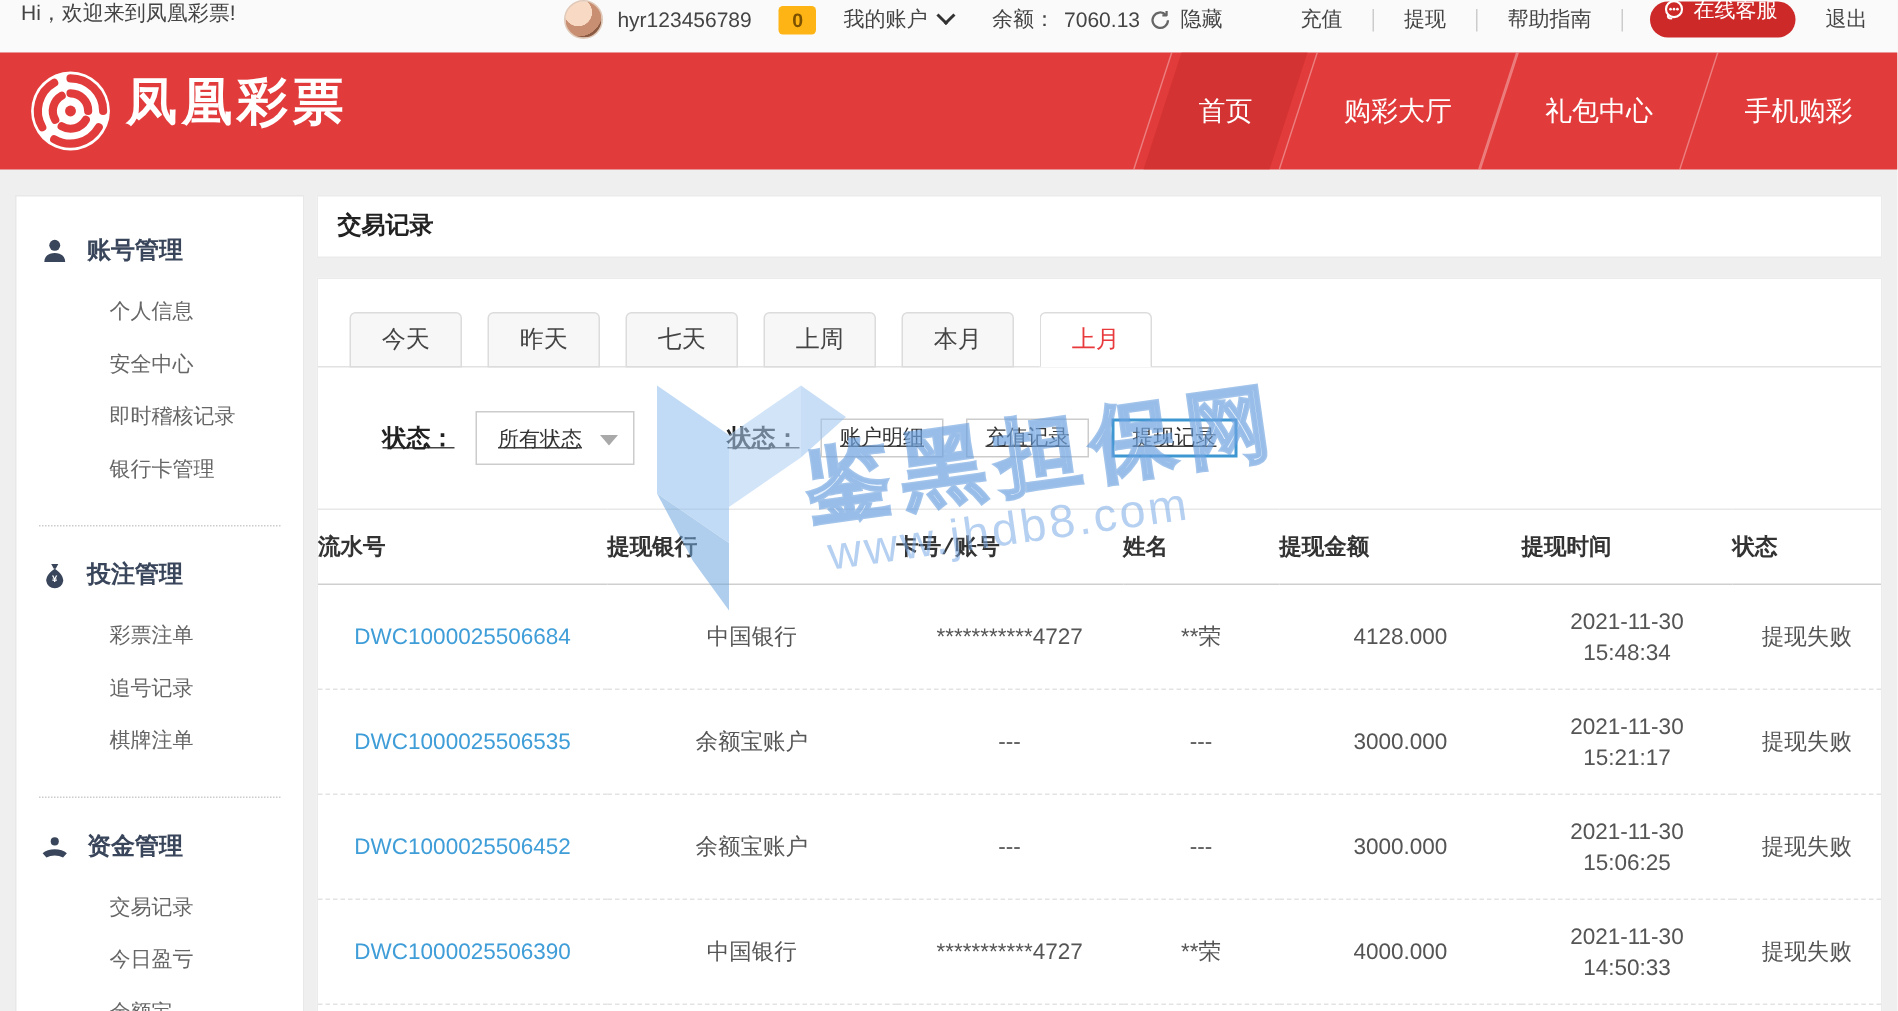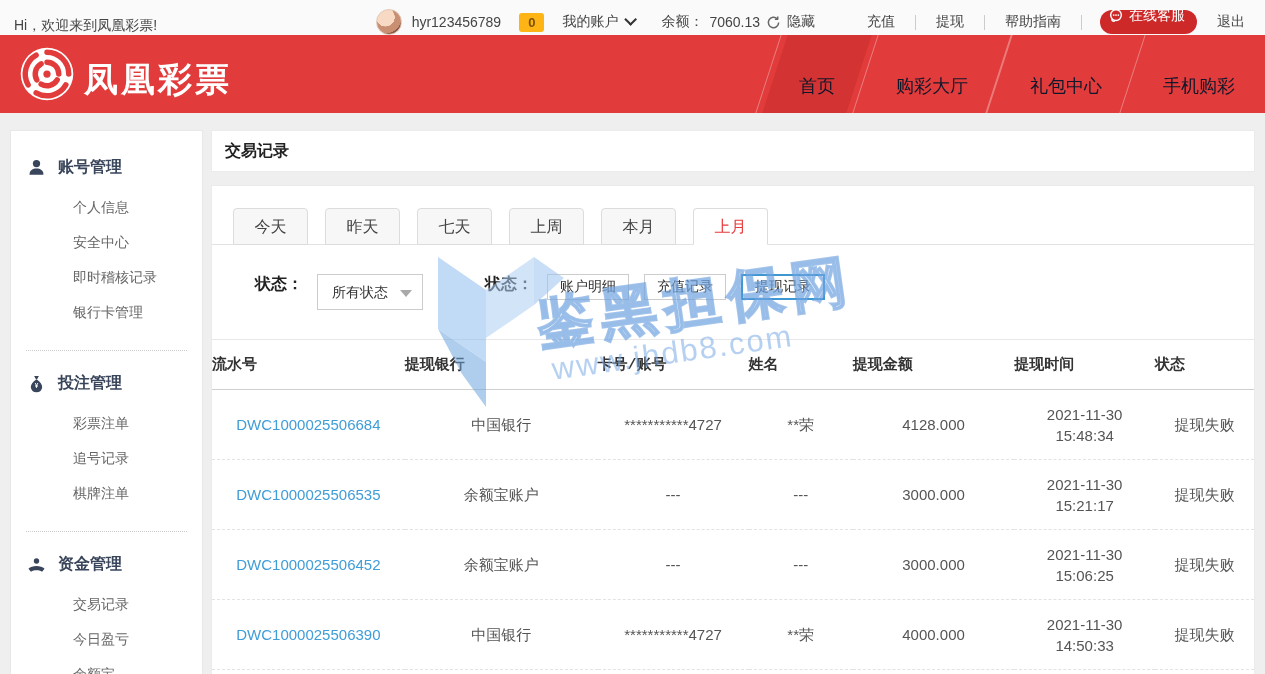--- a/index.html
+++ b/index.html
@@ -3,21 +3,21 @@
 <meta charset="utf-8">
 <style>
   * { margin:0; padding:0; box-sizing:border-box; }
   html,body { width:1265px; height:674px; overflow:hidden; }
   body {
     font-family:"Liberation Sans","DejaVu Sans",sans-serif;
     background:#efefef; color:#444; font-size:14px;
   }
   
   .topbar {
-    height:35px; background:#fafafa; display:flex; align-items:flex-end;
+    height:35px; background:#fafafa; display:flex; align-items:flex-start;
     padding:0 14px; color:#444; font-size:14px; white-space:nowrap;
   }
   .topbar .right { margin-left:auto; display:flex; align-items:center; gap:10px; }
   .avatar {
     width:26px; height:26px; border-radius:50%;
     background:radial-gradient(circle at 35% 30%, #f7d9c4 0 40%, #c98f72 41% 70%, #8a5a43 71%);
     border:1px solid #e0c9b8; flex:0 0 auto;
   }
   .badge {
     background:#fdb414; color:#7c5200; font-weight:bold; font-size:13px;
@@ -31,26 +31,26 @@
   .svc-btn {
     background:#ce2929; color:#fff; border:none; border-radius:14px;
     height:24px; padding:0 12px 12px 8px; display:flex; align-items:center; gap:5px;
     font-size:14px; cursor:pointer; margin:0 4px;
   }
   
   .navbar {
     height:78px; background:#e23b3b; display:flex; align-items:center;
     padding:0 0 0 18px; position:relative; overflow:hidden;
   }
-  .brand { display:flex; align-items:flex-end; gap:8px; }
+  .brand { display:flex; align-items:flex-start; gap:8px; }
   .brand-name { color:#fff; font-size:34px; font-weight:bold; letter-spacing:3px; }
   .menu { margin-left:auto; display:flex; height:78px; align-items:stretch; }
   .menu-item {
-    position:relative; color:#0f172a; font-size:18px; line-height:78px;
-    padding:12px 30px; cursor:pointer; z-index:1;
+    position:relative; color:#ffffff; font-size:18px; line-height:78px;
+    padding:0 30px; cursor:pointer; z-index:1;
   }
   .menu-item.active::before {
     content:""; position:absolute; inset:0 6px; background:#d43333;
     transform:skewX(-18deg); z-index:-1;
   }
   .menu-sep { width:1px; background:rgba(255,255,255,.35); transform:skewX(-18deg); }
   
   .layout { display:flex; padding:17px 10px 0 10px; align-items:flex-start; }
   .sidebar {
     width:193px; background:#fff; border:1px solid #e8e8e8; min-height:640px;
@@ -73,21 +73,21 @@
     background:#fff; border:1px solid #ebebeb; margin-top:13px; padding-top:22px;
     min-height:585px;
   }
   .tabs { display:flex; padding-left:21px; border-bottom:1px solid #e2e2e2;align-items:center; }
   .tab {
     min-width:75px; height:37px; line-height:36px; text-align:center; font-size:16px;
     color:#444; background:#f7f7f7; border:1px solid #dcdcdc; border-radius:4px 4px 0 0;
     margin:0 17px -1px 0; cursor:pointer; padding:0 12px;
   }
   .tab.active { background:#fff; color:#e8393c; border-bottom-color:#fff; }
-  .filters { display:flex; padding:29px 0 29px 43px; }
+  .filters { display:flex; align-items:center; padding:29px 0 29px 43px;text-decoration:underline; }
   .flabel { font-size:16px; font-weight:bold; color:#222; margin-right:14px; }
   .flabel.second { margin-left:62px; }
   .select {
     width:106px; height:36px; border:1px solid #ccc; background:#fff; display:flex;
     align-items:center; justify-content:space-between; padding:2px 10px 0 14px;
     font-size:14px; color:#333; cursor:pointer;
   }
   .caret { width:0; height:0; border-left:6px solid transparent; border-right:6px solid transparent;
            border-top:7px solid #a9a9a9; }
   .fbtn {

